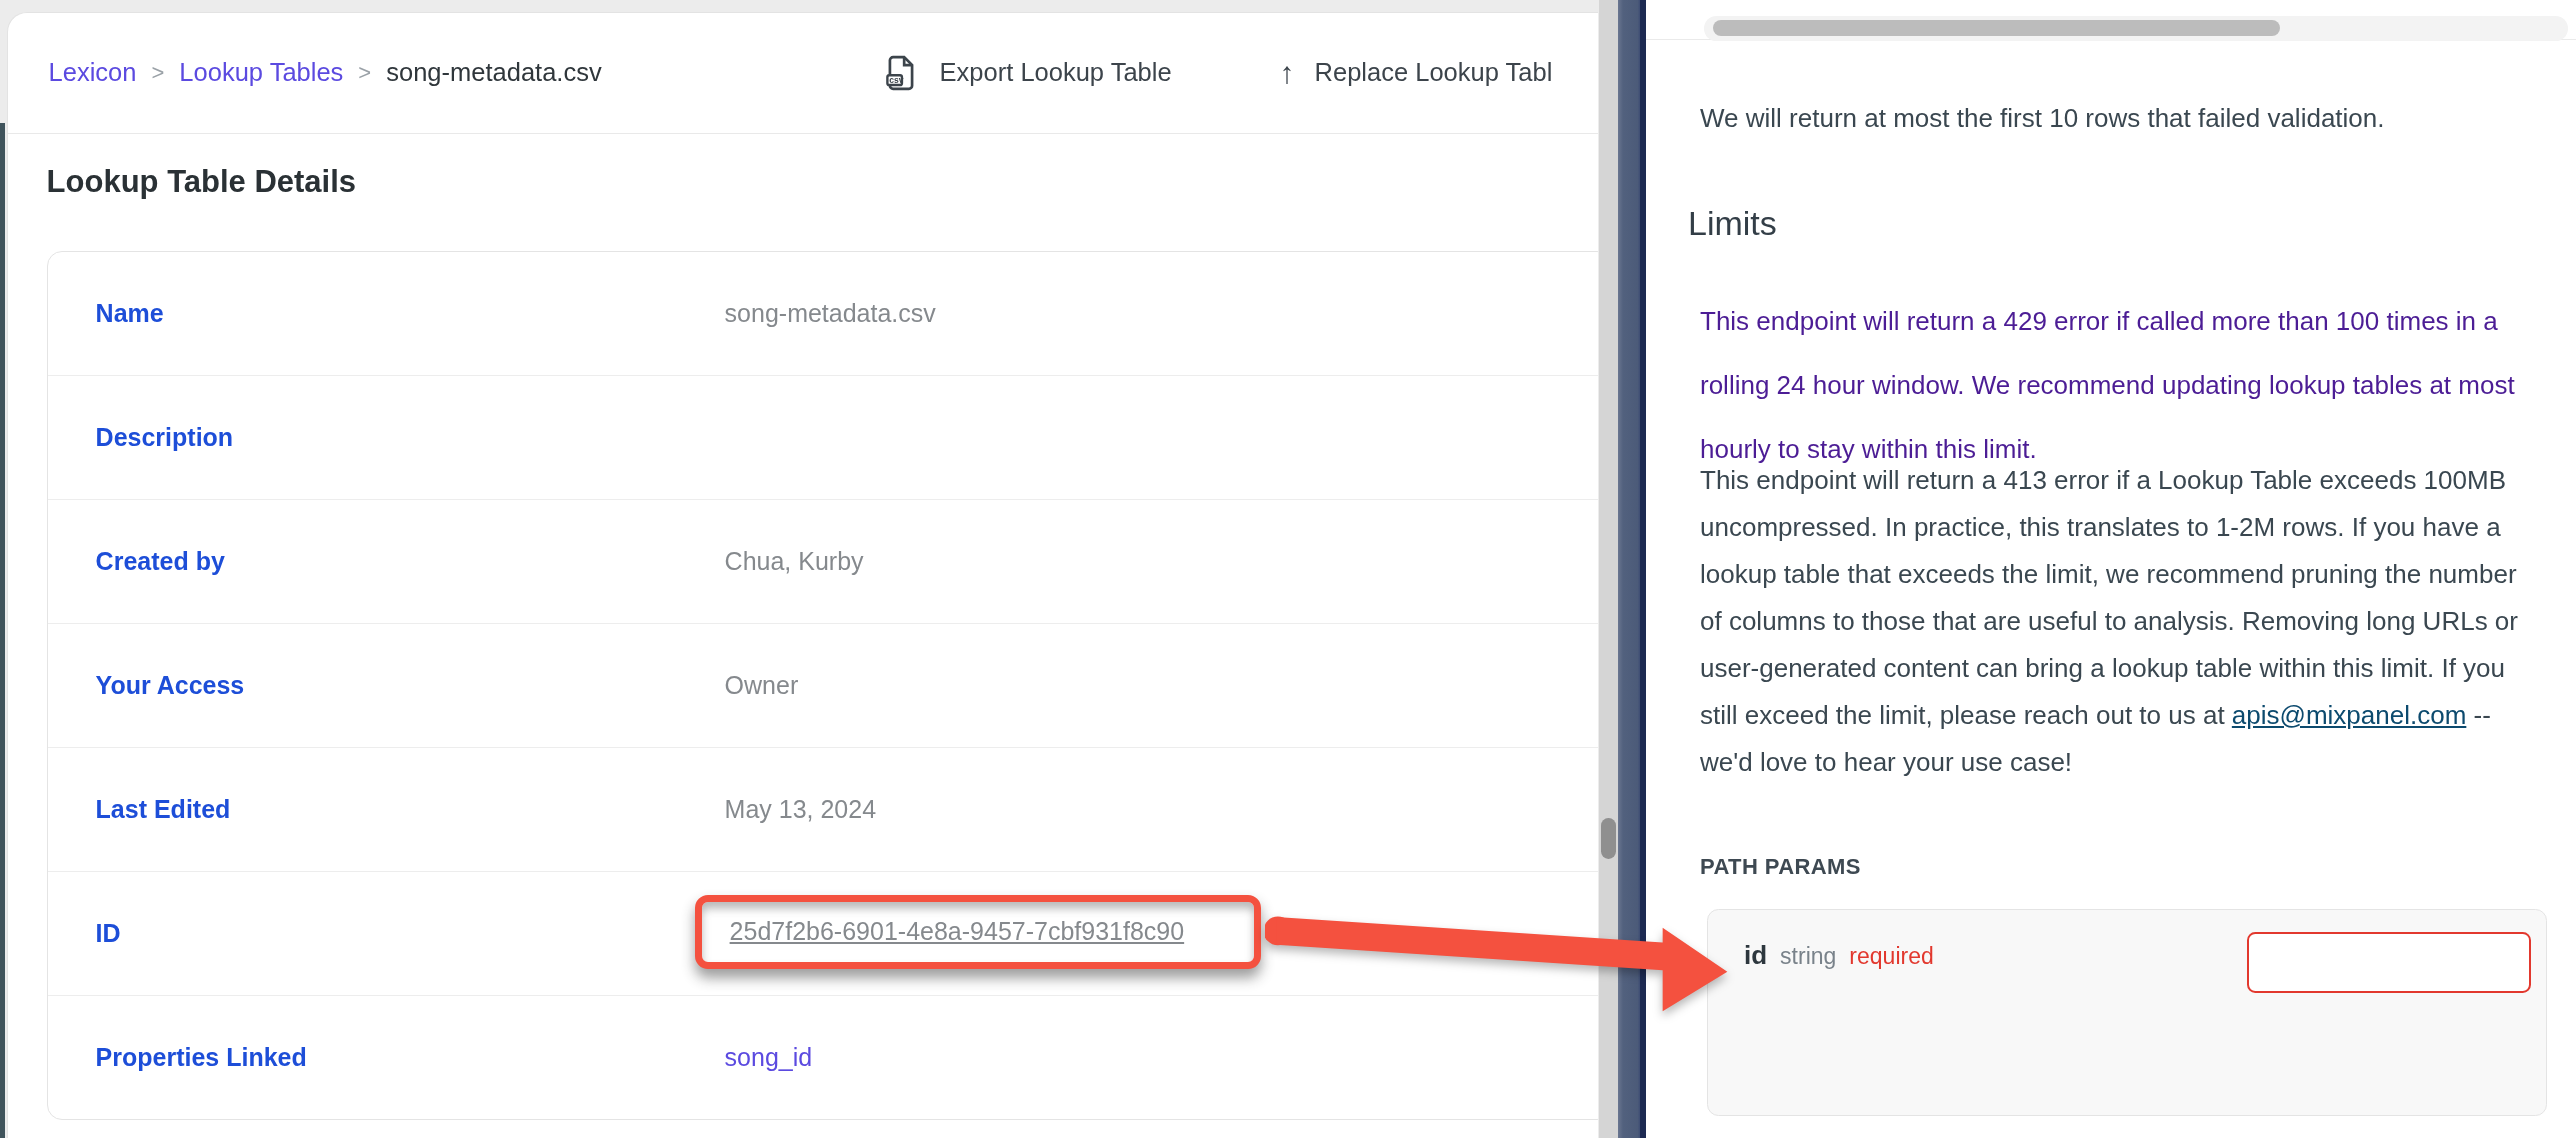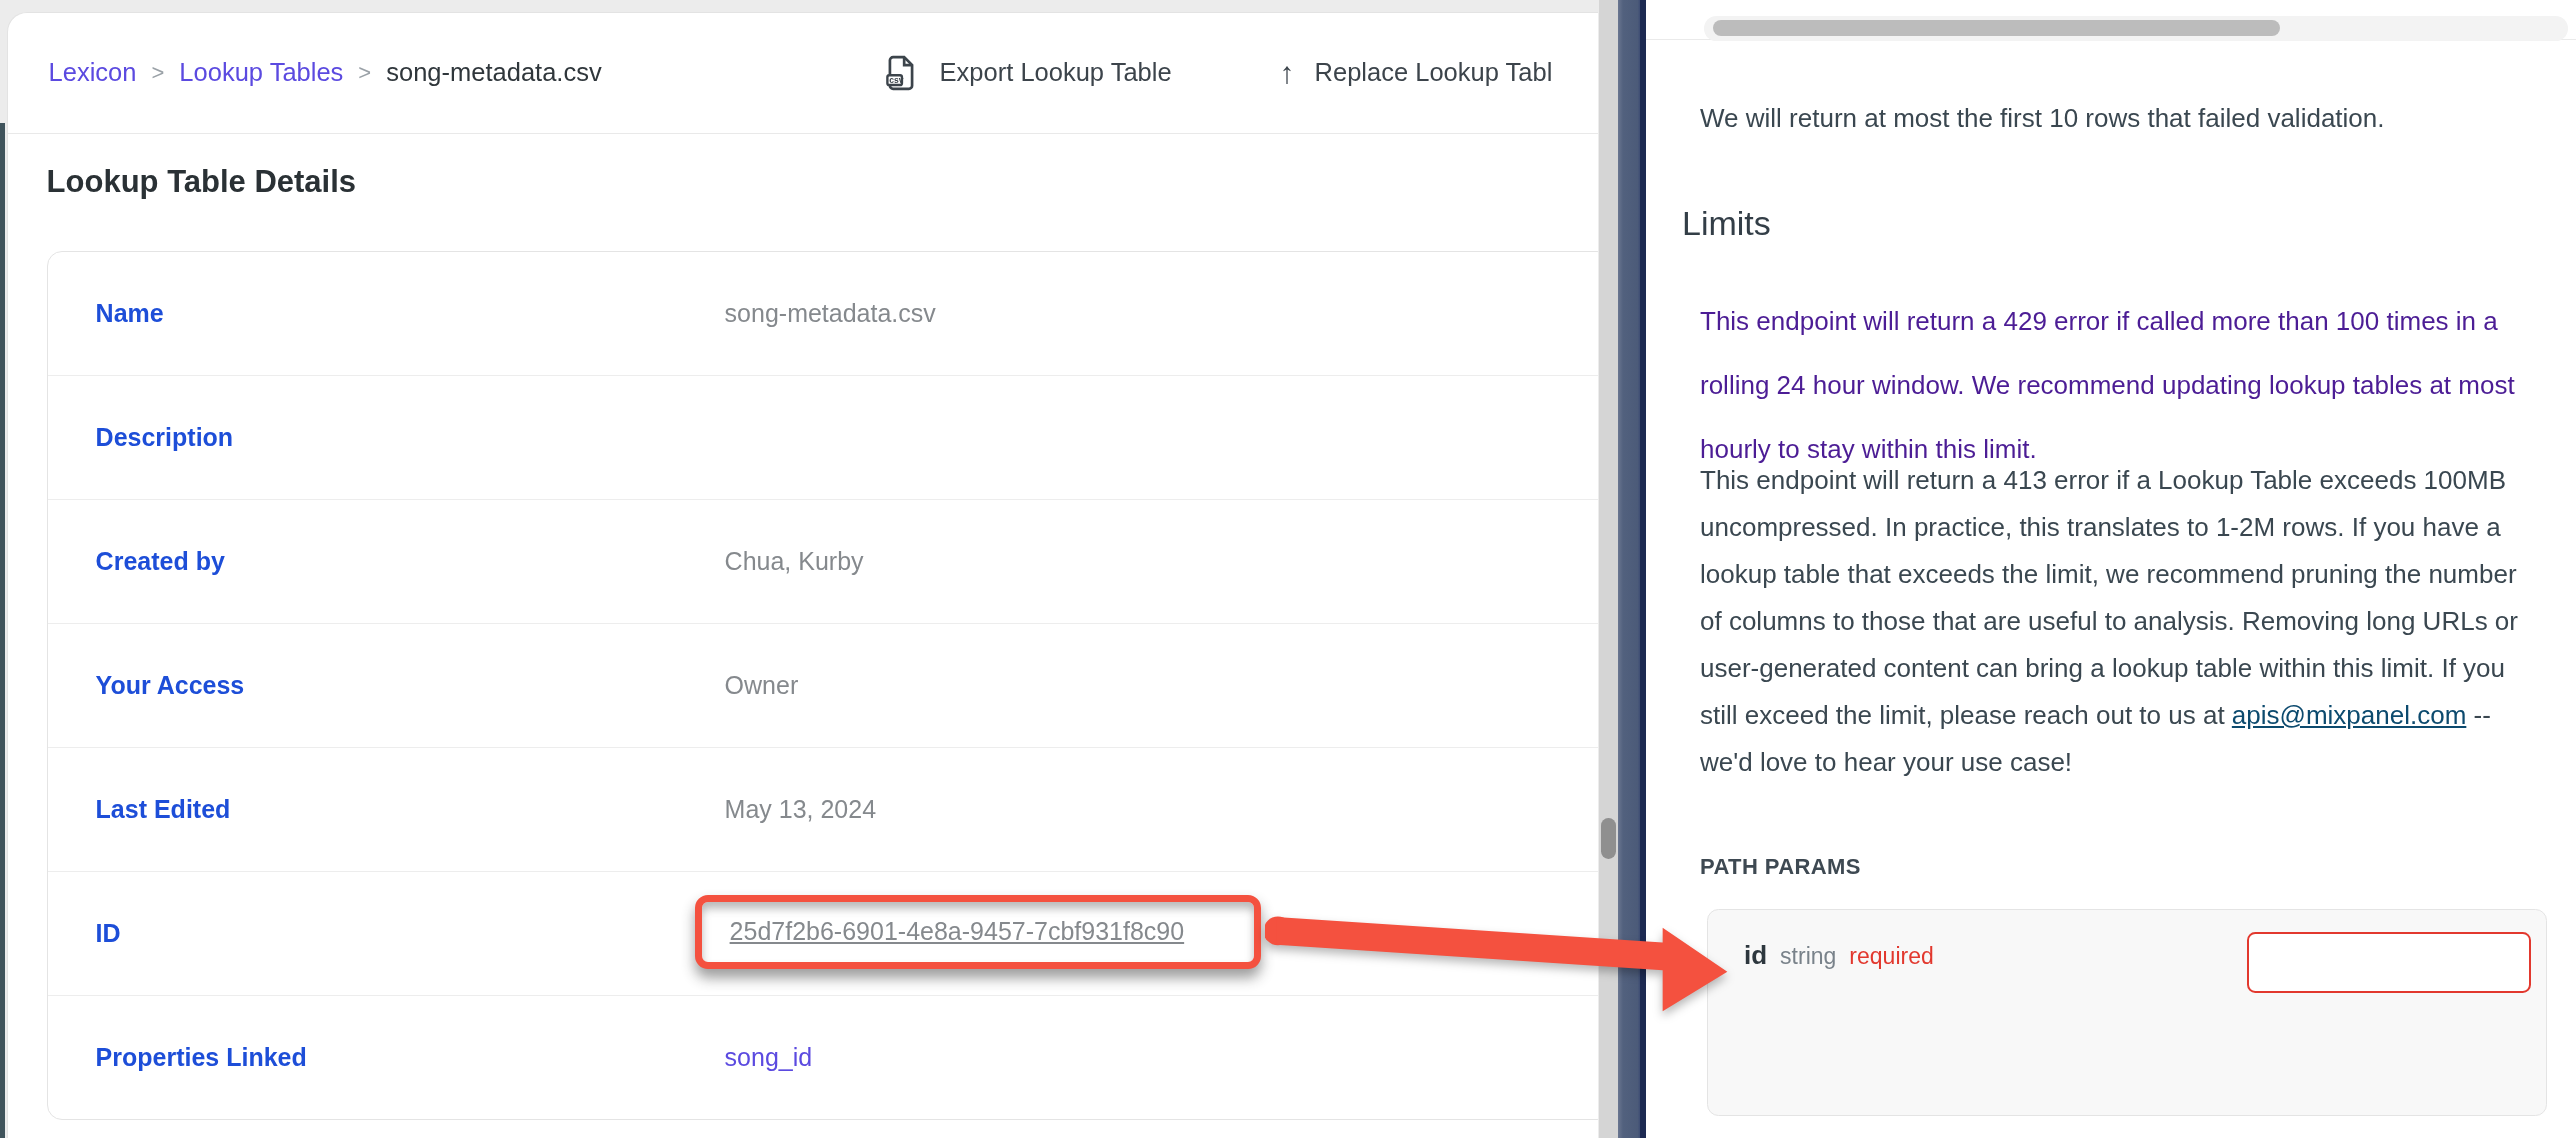--- a/index.html
+++ b/index.html
@@ -47,21 +47,21 @@
   .lp-scroll-track{position:absolute;left:1599px;top:0;width:20px;height:1139px;background:#d5d5d5;}
   .lp-scroll-thumb{position:absolute;left:1601px;top:818px;width:15px;height:41px;border-radius:7.4px;background:#8f8f8f;}
   .sash{position:absolute;left:1618px;top:0;width:28px;height:1139px;
     background:linear-gradient(90deg,#6a7690 0%,#52617e 18%,#4c5b79 70%,#3f4e74 78%,#1d2a52 80%,#1d2a52 100%);}
   
   .right-panel{position:absolute;left:1646px;top:0;width:930px;height:1139px;background:#fff;color:#3a4750;}
   .h-scroll-track{position:absolute;left:58px;top:15.6px;width:864px;height:25px;background:#f3f3f3;border-radius:12.3px;}
   .h-scroll-thumb{position:absolute;left:9px;top:4.1px;width:567px;height:16.4px;background:#bcbcbc;border-radius:8.2px;}
   .h-scroll-line{position:absolute;left:0;top:39px;width:930px;border-bottom:1.6px solid #eaeaea;}
   .rp-intro{position:absolute;left:54px;top:100px;width:838px;font-size:26px;line-height:37px;color:#3a4750;}
-  .rp-h2{position:absolute;left:36px;top:204px;font-size:34px;font-weight:500;color:#333e47;}
+  .rp-h2{position:absolute;left:42px;top:204px;font-size:34px;font-weight:500;color:#333e47;}
   .rp-p1{position:absolute;left:54px;top:289px;width:836px;font-size:26px;line-height:64px;color:#4c1d95;}
   .rp-p2{position:absolute;left:54px;top:457px;width:836px;font-size:26px;line-height:47px;color:#3a4750;}
   .rp-link{color:#0c4a6e;text-decoration:underline;cursor:pointer;}
   .rp-params-label{position:absolute;left:54px;top:854px;font-size:22px;font-weight:700;letter-spacing:0.4px;color:#3e4952;}
   .param-card{position:absolute;left:61px;top:909px;width:840px;height:207px;box-sizing:border-box;
     background:#f8f8f8;border:0.8px solid #e4e4e4;border-radius:11.5px;}
   .param-head{position:absolute;left:36px;top:30px;display:flex;align-items:baseline;gap:13px;white-space:nowrap;}
   .param-name{font-size:26px;font-weight:700;color:#2d373e;}
   .param-type{font-size:23px;color:#79828a;}
   .param-required{font-size:23px;color:#e2382e;}

